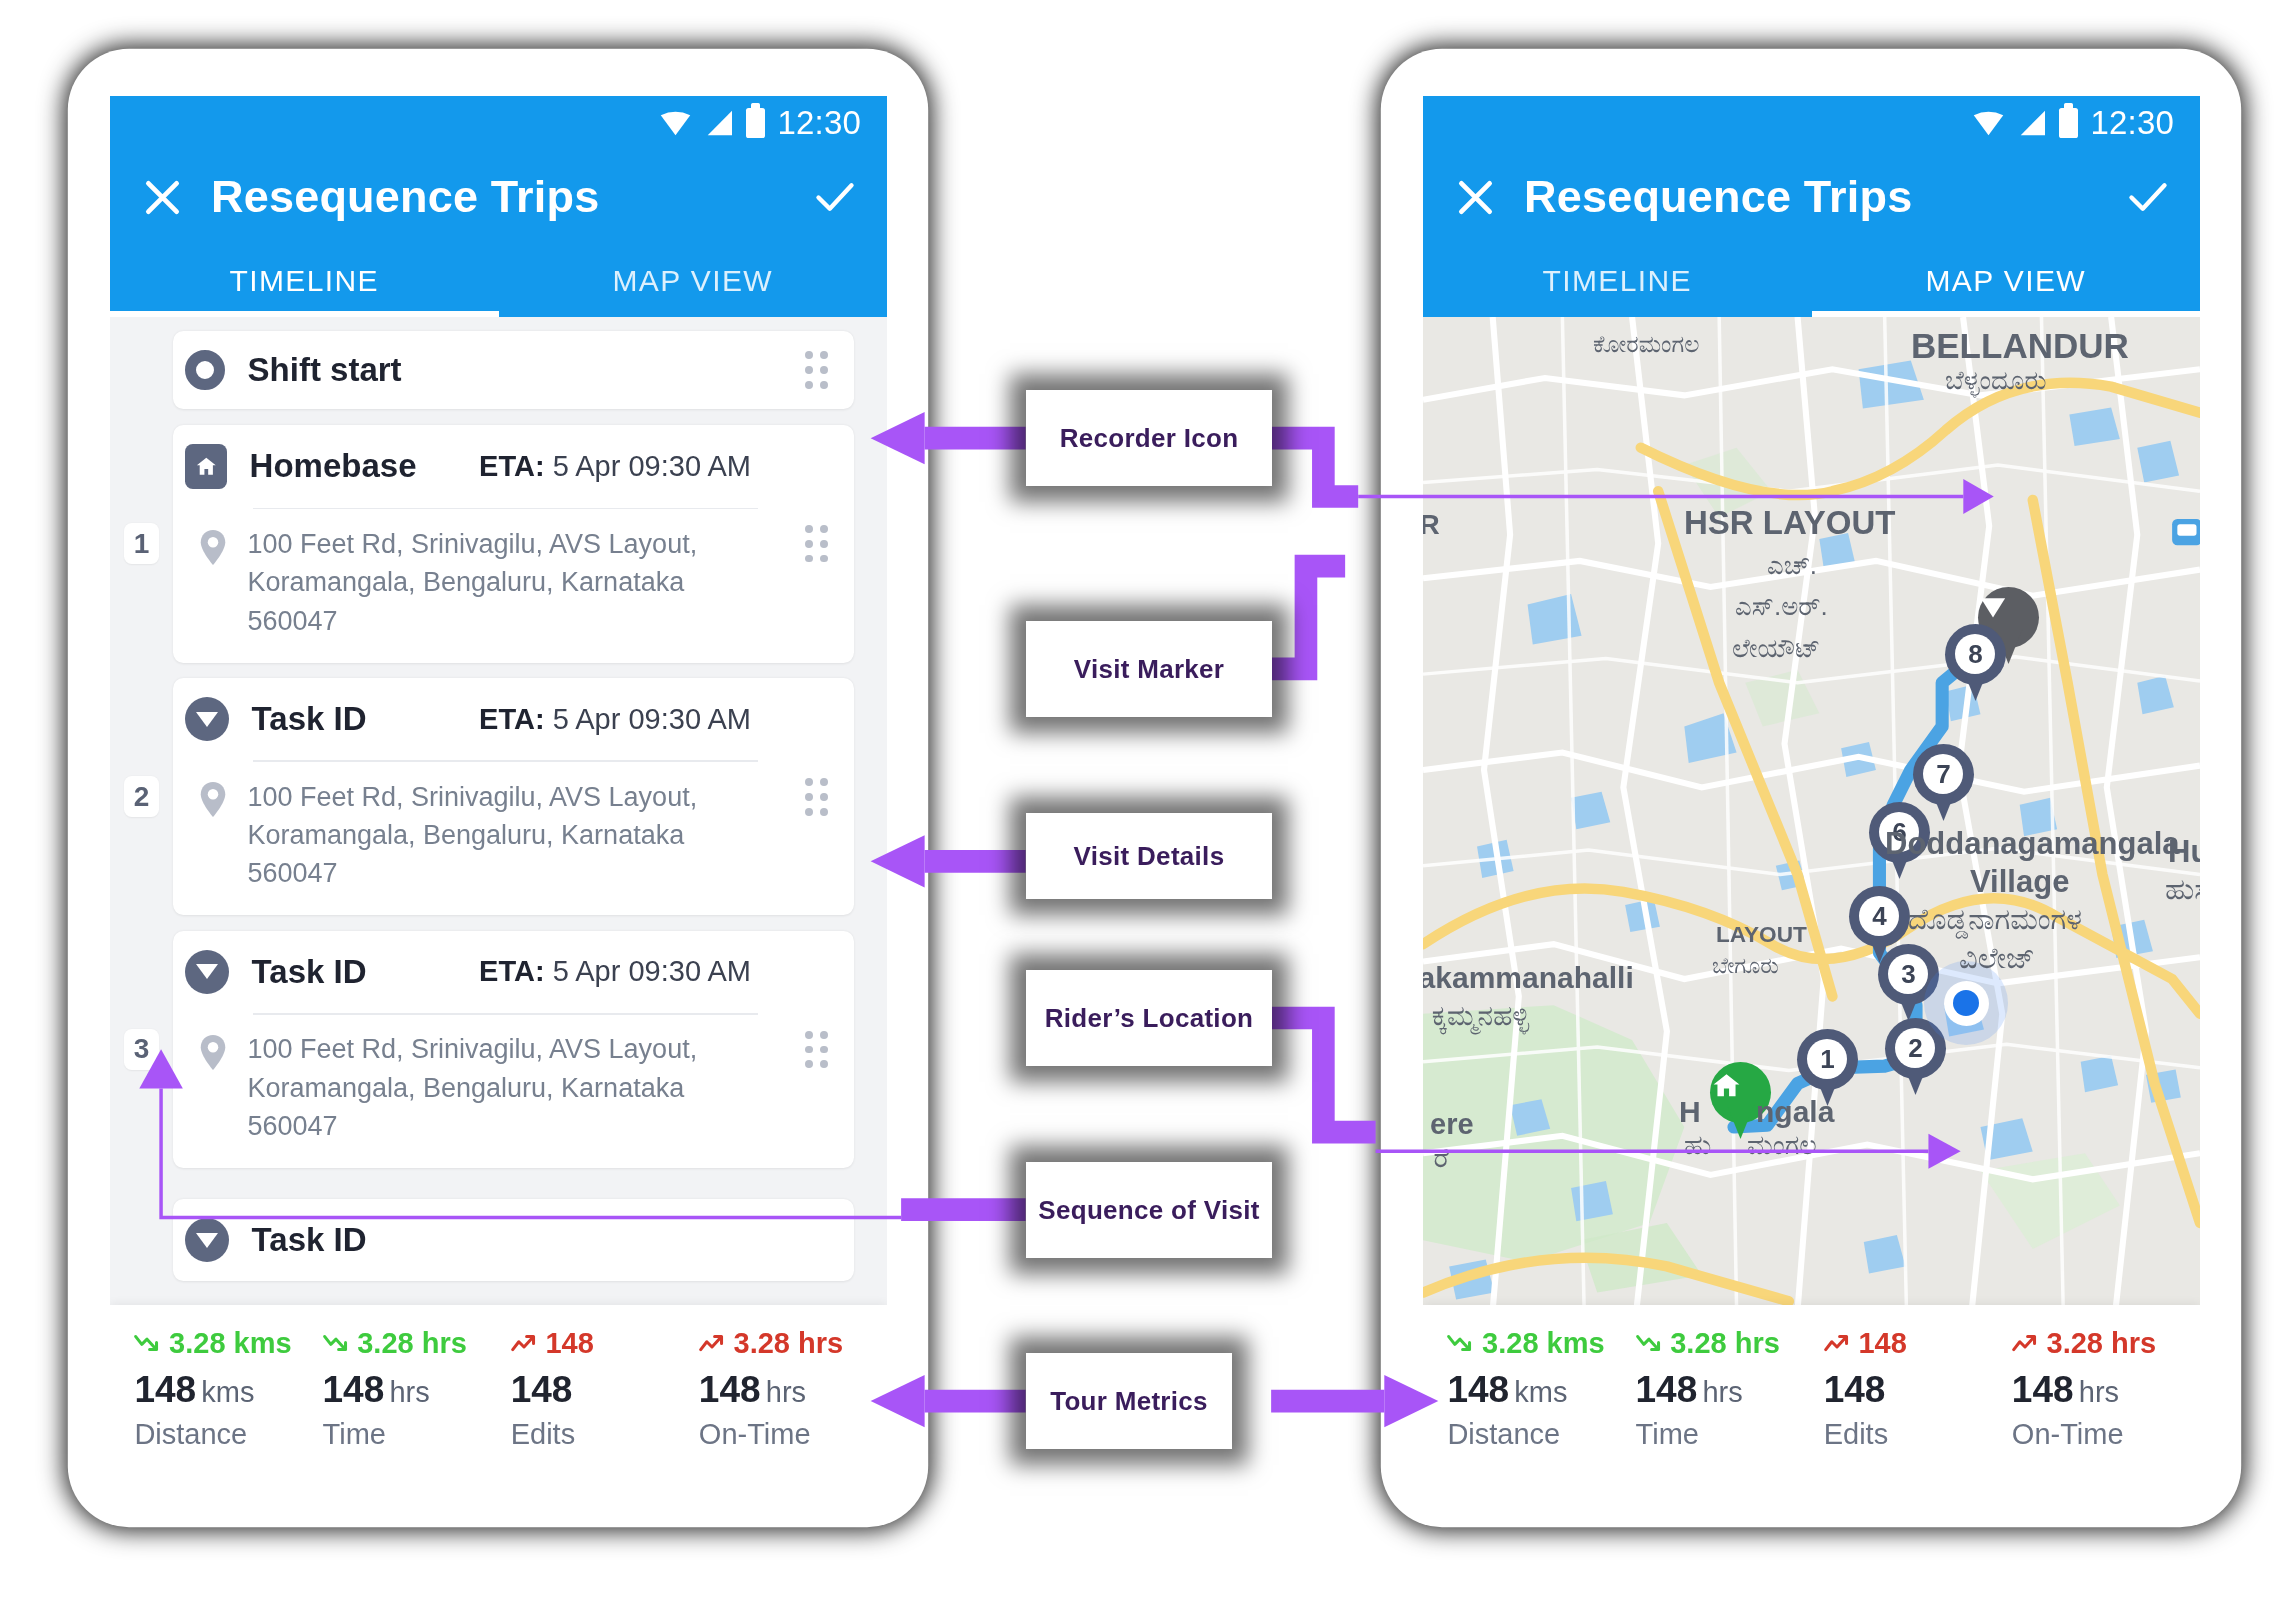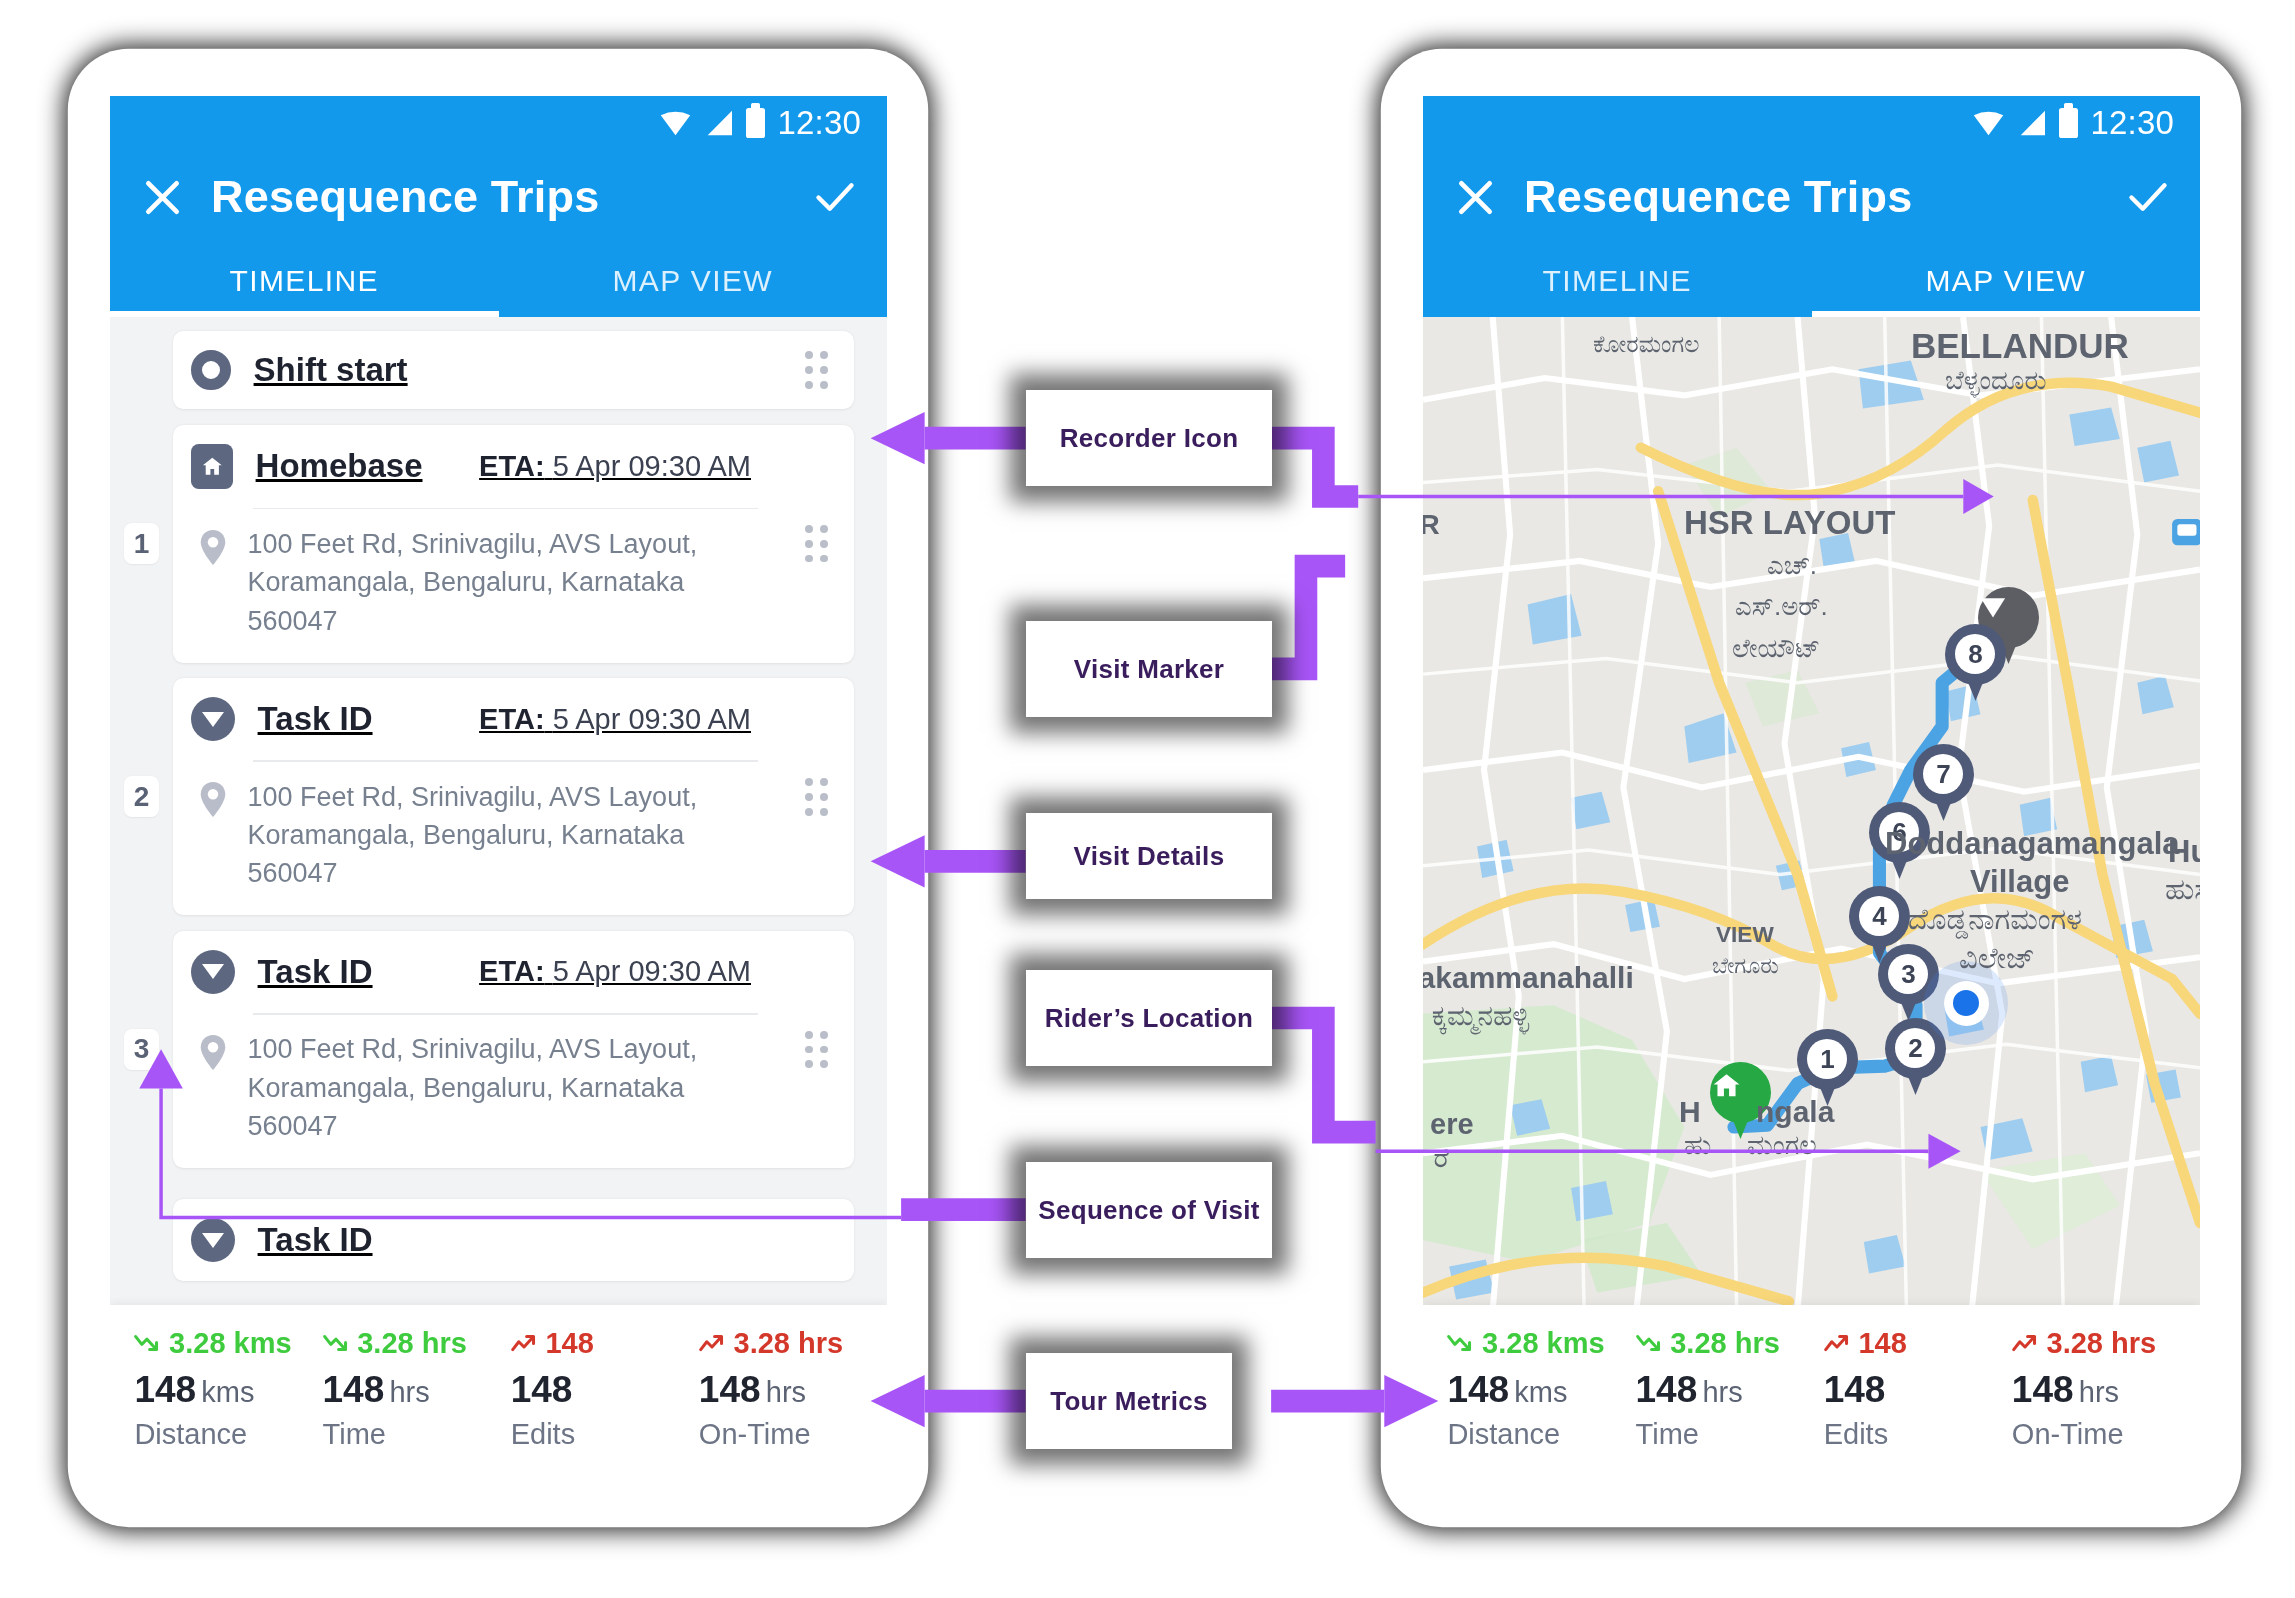--- a/index.html
+++ b/index.html
@@ -75,21 +75,21 @@
     font-size: 28px; font-weight: 700; color: #5a6275;
     box-shadow: 0 0.9px 1.7px rgba(0,0,0,0.06);
   }
   .card {
     flex: 1; background: #ffffff; border-radius: 10.4px;
     margin-right: 33px; padding: 0 0 0 0;
     box-shadow: 0 0.9px 2.6px rgba(0,0,0,0.08);
     display: flex; align-items: stretch; position: relative;
   }
   .card-main { flex: 1; padding: 0; }
-  .card-head { display: flex; align-items: center; padding: 19px 21px 19px 18px; gap: 22.6px; text-decoration: underline; }
+  .card-head { display: flex; align-items: center; padding: 19px 21px 19px 12px; gap: 22.6px; }
   .card-title { font-size: 33px; font-weight: 700; color: #1f2330; flex: 1; }
   .card-eta { font-size: 29px; color: #3b4150; white-space: nowrap; padding-right: 7px; }
   .card-eta b { font-weight: 700; color: #1f2330; }
   .divider { height: 1.7px; background: #e8eaee; margin: 0 21px 0 80px; }
   .card-addr { display: flex; gap: 19px; padding: 15.7px 21px 22.6px 24.4px; align-items: flex-start; }
   .addr-text { font-size: 27px; line-height: 1.42; color: #77808f; max-width: 557px; }
   .drag-col {
     width: 75px; flex: 0 0 75px;
     display: flex; align-items: center; justify-content: center;
   }
@@ -516,21 +516,21 @@
         </svg>
 
         <div class="ann-layer" id="map-labels">
             <div class="mlabel kn" style="left: 170px; top: 14px; font-size: 23.5px;">ಕೋರಮಂಗಲ</div>
             <div class="mlabel" style="left: 488px; top: 8.7px; font-size: 35px;">BELLANDUR</div>
             <div class="mlabel kn" style="left: 522px; top: 48px; font-size: 26px;">ಬೆಳ್ಳಂದೂರು</div>
             <div class="mlabel" style="left: 261px; top: 187px; font-size: 33px;">HSR LAYOUT</div>
             <div class="mlabel kn" style="left: 344px; top: 233px; font-size: 26px;">ಎಚ್.</div>
             <div class="mlabel kn" style="left: 312px; top: 274px; font-size: 26px;">ಎಸ್.ಅರ್.</div>
             <div class="mlabel kn" style="left: 309px; top: 316px; font-size: 26px;">ಲೇಯೌಟ್</div>
-            <div class="mlabel" style="left: 293px; top: 605px; font-size: 22.6px;">VIEW</div>
+            <div class="mlabel" style="left: 293px; top: 605px; font-size: 22.6px;">LAYOUT</div>
             <div class="mlabel kn" style="left: 289px; top: 636px; font-size: 22px;">ಬೇಗೂರು</div>
             <div class="mlabel" style="left: -4.4px; top: 644px; font-size: 30px;">akammanahalli</div>
             <div class="mlabel kn" style="left: 8.7px; top: 683px; font-size: 28px;">ಕ್ಕಮ್ಮನಹಳ್ಳಿ</div>
             <div class="mlabel" style="left: 7px; top: 791px; font-size: 29px;">ere</div>
             <div class="mlabel kn" style="left: 10.4px; top: 826px; font-size: 27px;">ರೆ</div>
             <div class="mlabel" style="left: 462px; top: 509px; font-size: 31px;">Doddanagamangala</div>
             <div class="mlabel" style="left: 547px; top: 547px; font-size: 31px;">Village</div>
             <div class="mlabel kn" style="left: 485px; top: 586px; font-size: 29px;">ದೊಡ್ಡನಾಗಮಂಗಳ</div>
             <div class="mlabel kn" style="left: 536px; top: 625px; font-size: 29px;">ವಿಲೇಜ್</div>
             <div class="mlabel" style="left: 745px; top: 517px; font-size: 31px;">Husk</div>

